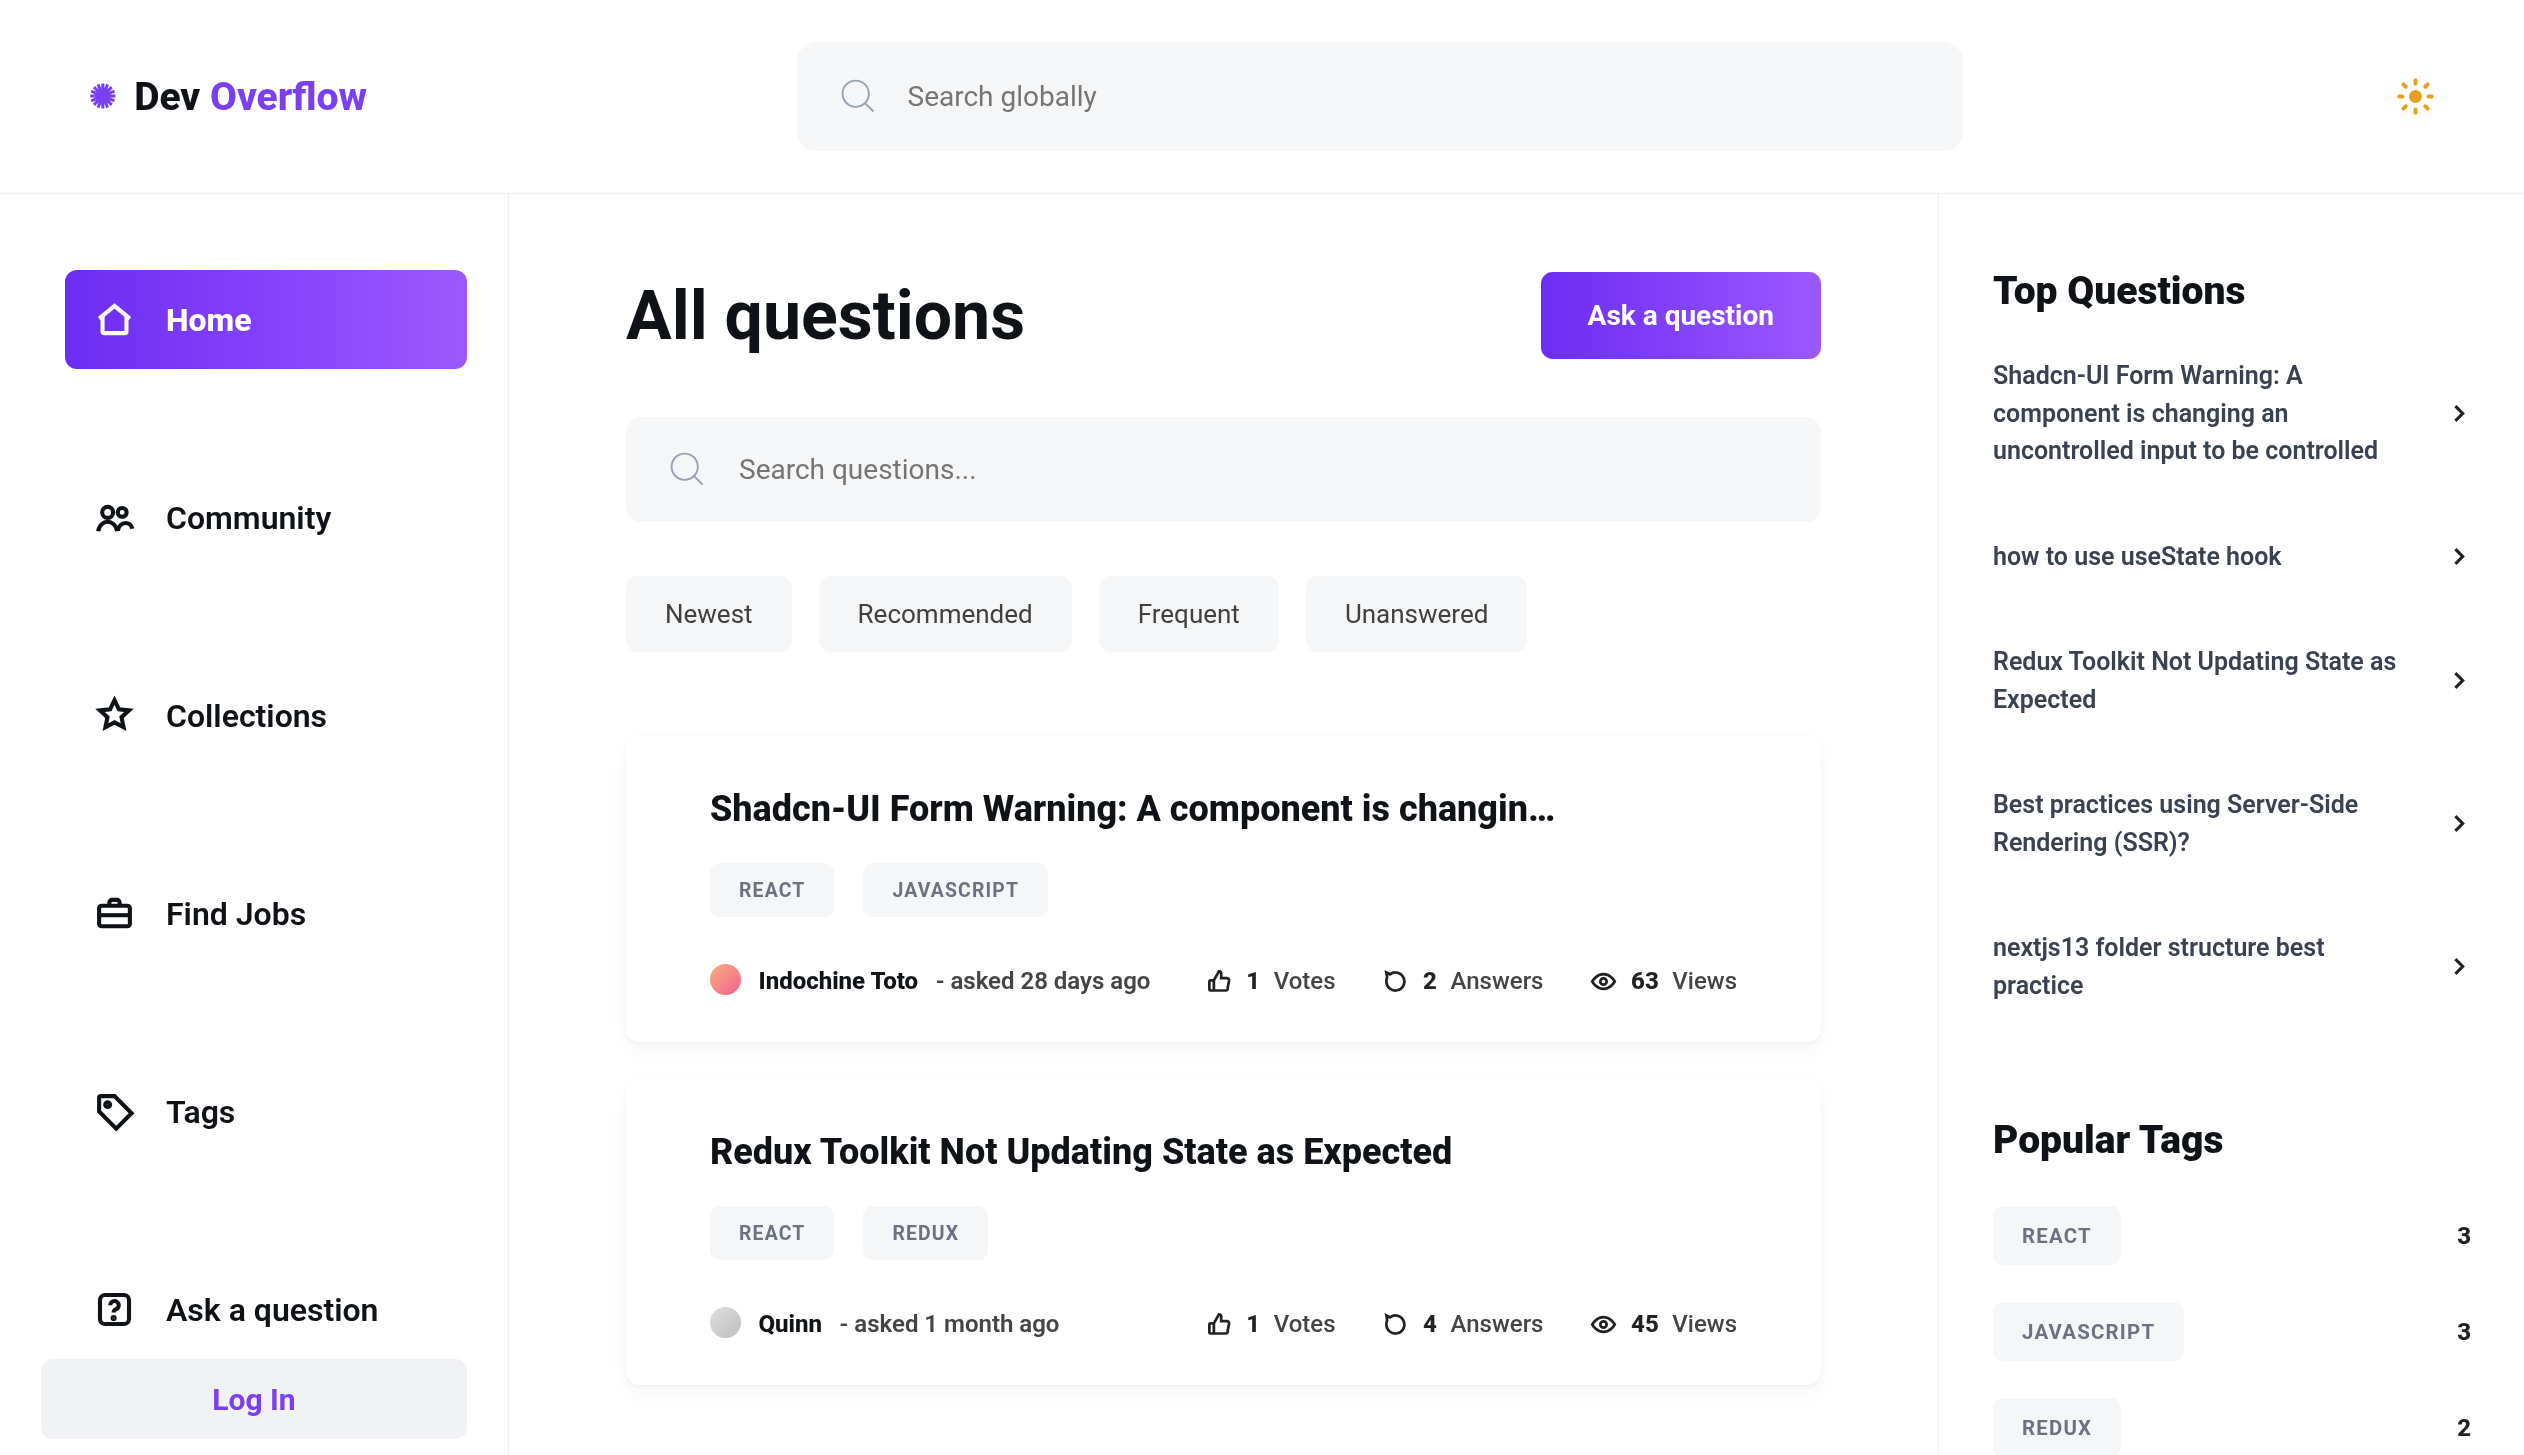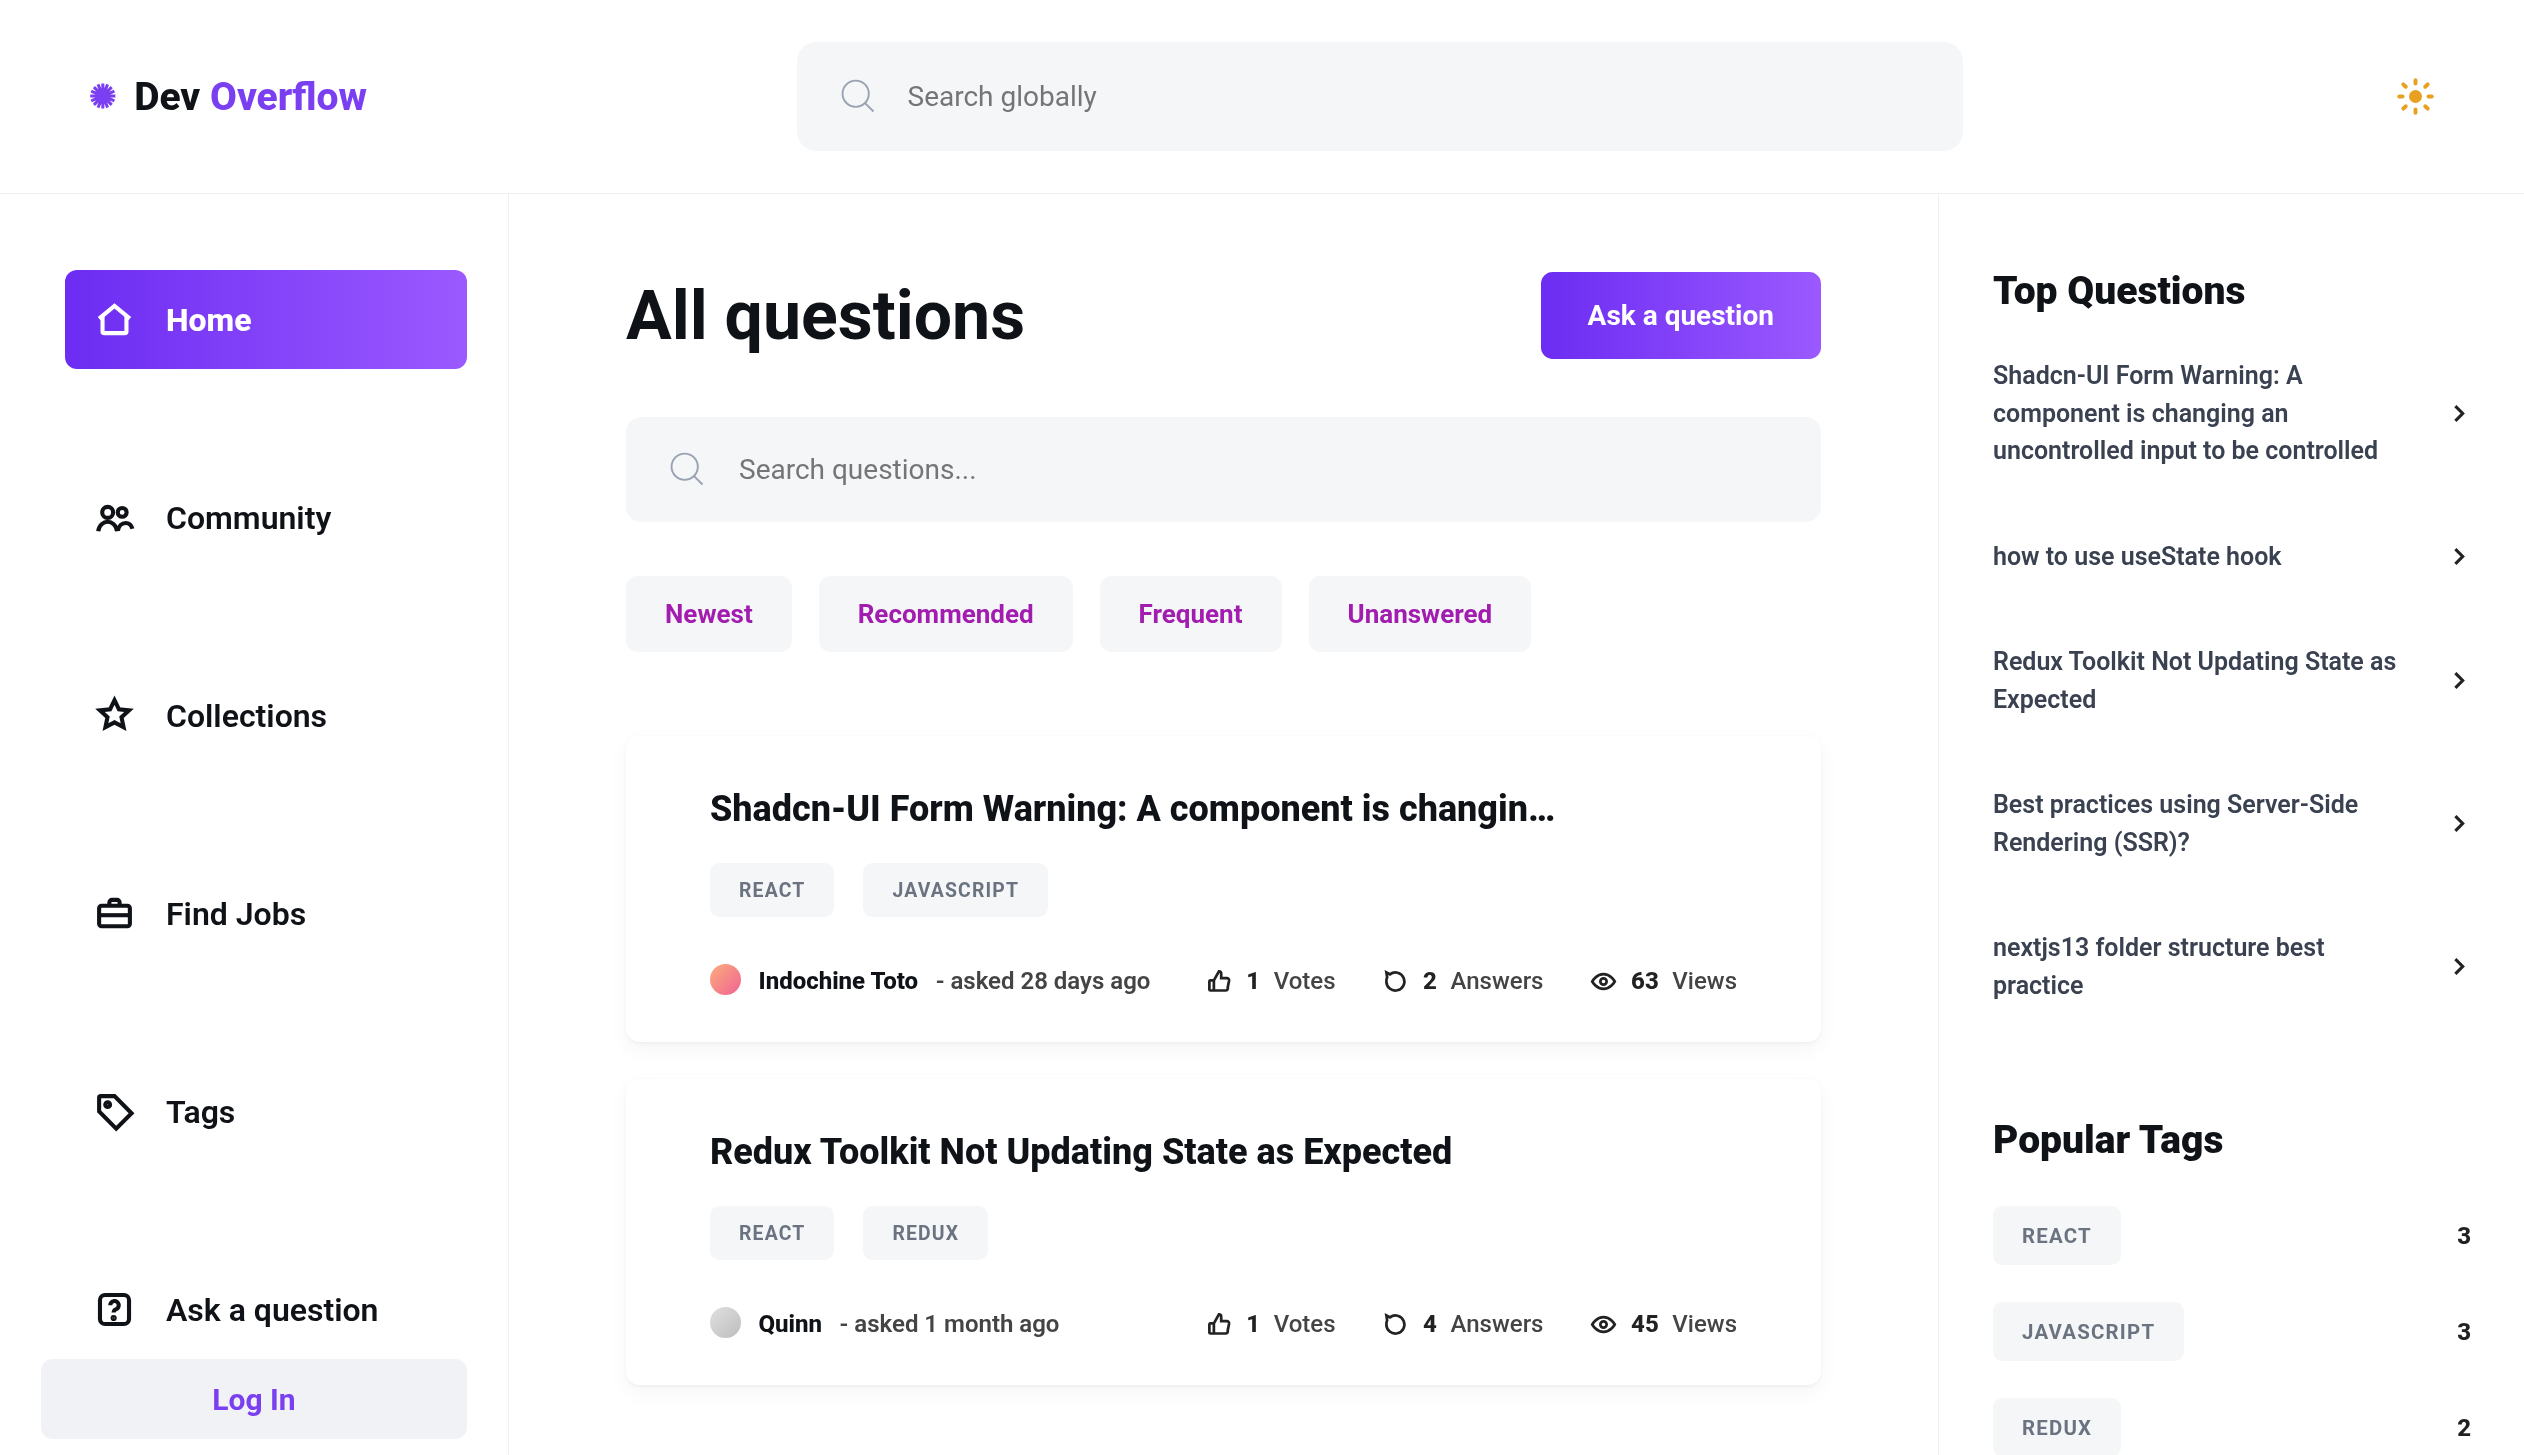--- a/index.html
+++ b/index.html
@@ -45,21 +45,21 @@
   
   .main{flex:1;padding:78px 117px 0 117px;overflow:hidden;}
   .main-head{display:flex;align-items:center;justify-content:space-between;}
   .main-head h1{font-size:68px;font-weight:700;color:var(--txt);}
   .ask-btn{height:87px;padding:0 47px;border:none;border-radius:11.7px;background:linear-gradient(90deg,#6C2CF2,#9B59FF);color:#fff;font-size:28px;font-weight:700;cursor:pointer;}
   .q-search{margin-top:58px;height:105px;background:var(--panel);border-radius:15.5px;display:flex;align-items:center;padding:0 39px;gap:29px;}
   .q-search input{border:none;background:transparent;font-size:28px;color:var(--muted);outline:none;flex:1;}
   .q-search svg{width:45px;height:45px;stroke:var(--subtle);}
 
   .filters{margin-top:54px;display:flex;gap:27px;}
-  .filter{padding:23px 39px;background:var(--panel);border:none;border-radius:11.7px;font-size:26px;font-weight:700;color:#a21caf;cursor:pointer;}
+  .filter{padding:23px 39px;background:var(--panel);border:none;border-radius:11.7px;font-size:26px;font-weight:400;color:#404040;cursor:pointer;}
 
   .cards{margin-top:84px;display:flex;flex-direction:column;gap:37px;}
   .card{border-radius:13.6px;padding:52px 84px 47px 84px;box-shadow:0 1.9px 3.9px rgba(0,0,0,.04),0 7.8px 21.4px rgba(0,0,0,.04);background:#fff;}
   .card h2{font-size:36px;font-weight:800;color:var(--txt);white-space:nowrap;overflow:hidden;text-overflow:ellipsis;}
   .tags{margin-top:33px;display:flex;gap:29px;}
   .tag{padding:15.5px 29px;background:var(--panel);border-radius:9.7px;font-size:19.4px;font-weight:700;color:var(--chip-txt);letter-spacing:.06em;}
   .card-foot{margin-top:47px;display:flex;align-items:flex-end;gap:17.5px;font-size:24px;color:var(--txt);}
   .avatar{width:31px;height:31px;border-radius:50%;background:linear-gradient(135deg,#fcae7c,#f06292);}
   .avatar.a2{background:linear-gradient(135deg,#e0e0e0,#bdbdbd);}
   .author{font-weight:800;}

